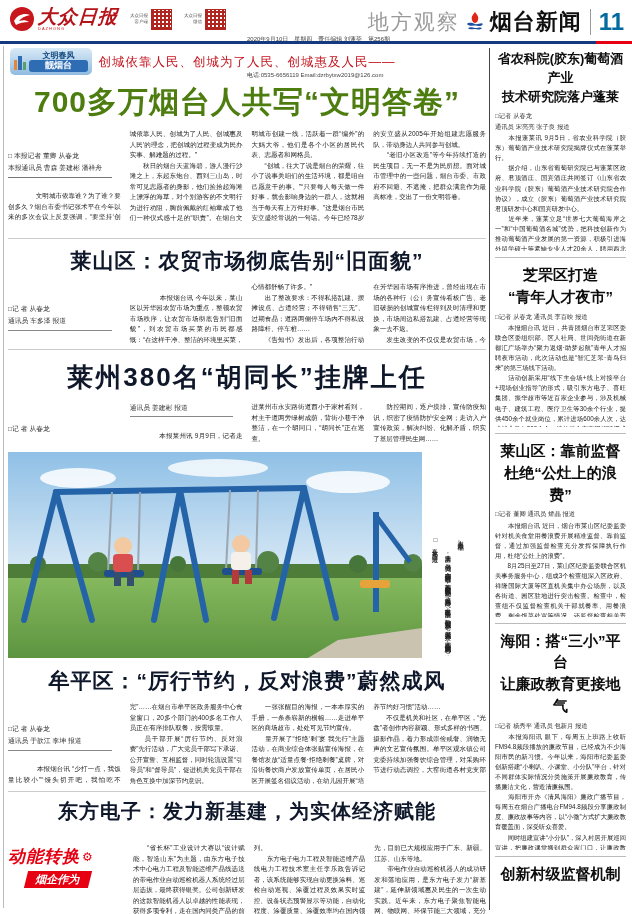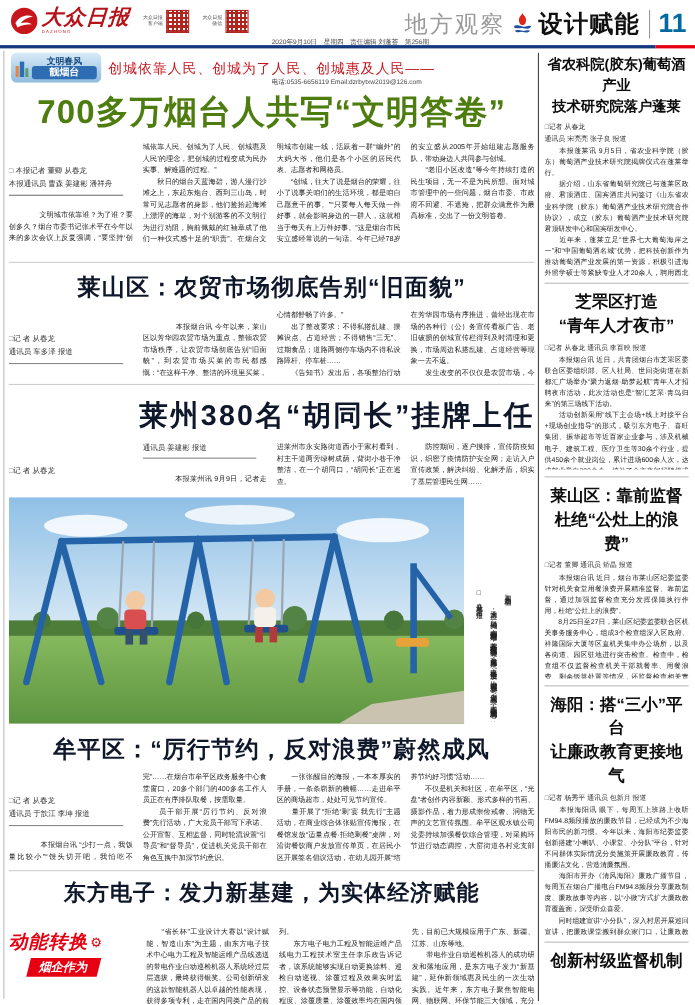--- a/index.html
+++ b/index.html
@@ -52,21 +52,21 @@
   .badge-txt { flex:1; text-align:center; }
   .badge-l1 { font-size:8px; font-weight:bold; color:#14497f; line-height:1.2; }
   .badge-l2 { font-size:9px; font-weight:bold; color:#fff; background:#2e6db4; border-radius:3px; line-height:1.3; }
   .main-kicker { text-align:center; font-size:12.5px; color:#c3131c; padding-top:6px; letter-spacing:1px; }
   .main-title { text-align:center; font-size:30px; font-weight:bold; color:#4d7c0f; letter-spacing:1px; margin:4px 0 6px; }
   .main-body { height:106px; }
   .main-byline { border-bottom:1px solid #777; }
 
   .sub-title { text-align:center; font-weight:bold; color:#0f172a; }
   .t-laishan { font-size:21px; letter-spacing:1px; margin:8px 0 7px; }
-  .t-laizhou { font-size:26px; letter-spacing:2px; margin:10px 0 7px;text-align:right; }
+  .t-laizhou { font-size:26px; letter-spacing:2px; margin:10px 0 7px; }
   .t-muping  { font-size:21px; letter-spacing:1px; margin:9px 0 7px; }
   .t-dongfang{ font-size:20px; letter-spacing:1px; margin:6px 0 18px; }
   .laishan-body { height:64px; }
   .laizhou-body { height:46px; }
   .muping-body  { height:86px; }
 
   
   .photo-row { display:flex; margin-top:4px; }
   .photo-frame { width:414px; height:206px; flex:none; }
   .caption-strip { width:60px; flex:none; padding:84px 2px 0 6px; }
@@ -127,21 +127,21 @@
       <div>电话:0535-6656119 Email:dzrbytxw2019@126.com</div>
     </div>
 
     <div class="section-wrap">
       <span class="kicker-gray">地方观察</span>
       <svg width="20" height="22" viewBox="0 0 20 22">
         <path d="M10 1 C12 4 14 5 13 9 C12.5 11 11 12 10 12 C9 12 7.5 11 7 9 C6 5 8 4 10 1 Z" fill="#e02519"></path>
         <path d="M2 13 C4 11 7 12 10 13 C13 14 16 11 18 13 C16 16 13 15 10 14.5 C7 14 4 16 2 13 Z" fill="#1f4fa0"></path>
         <path d="M3 17 C5 15.5 8 16.5 10 17 C12 17.5 15 15.5 17 17 C15 19.5 12 18.3 10 18 C8 17.7 5 19.5 3 17 Z" fill="#1f4fa0"></path>
       </svg>
-      <span class="section-title">设计赋能</span>
+      <span class="section-title">烟台新闻</span>
       <span class="pagenum-sep"></span>
       <span class="pagenum">11</span>
     </div>
     <div class="header-rule"></div>
     <div class="header-rule-red"></div>
   </div>
 
   <div class="vrule"></div>
 
   <div class="left-col">

